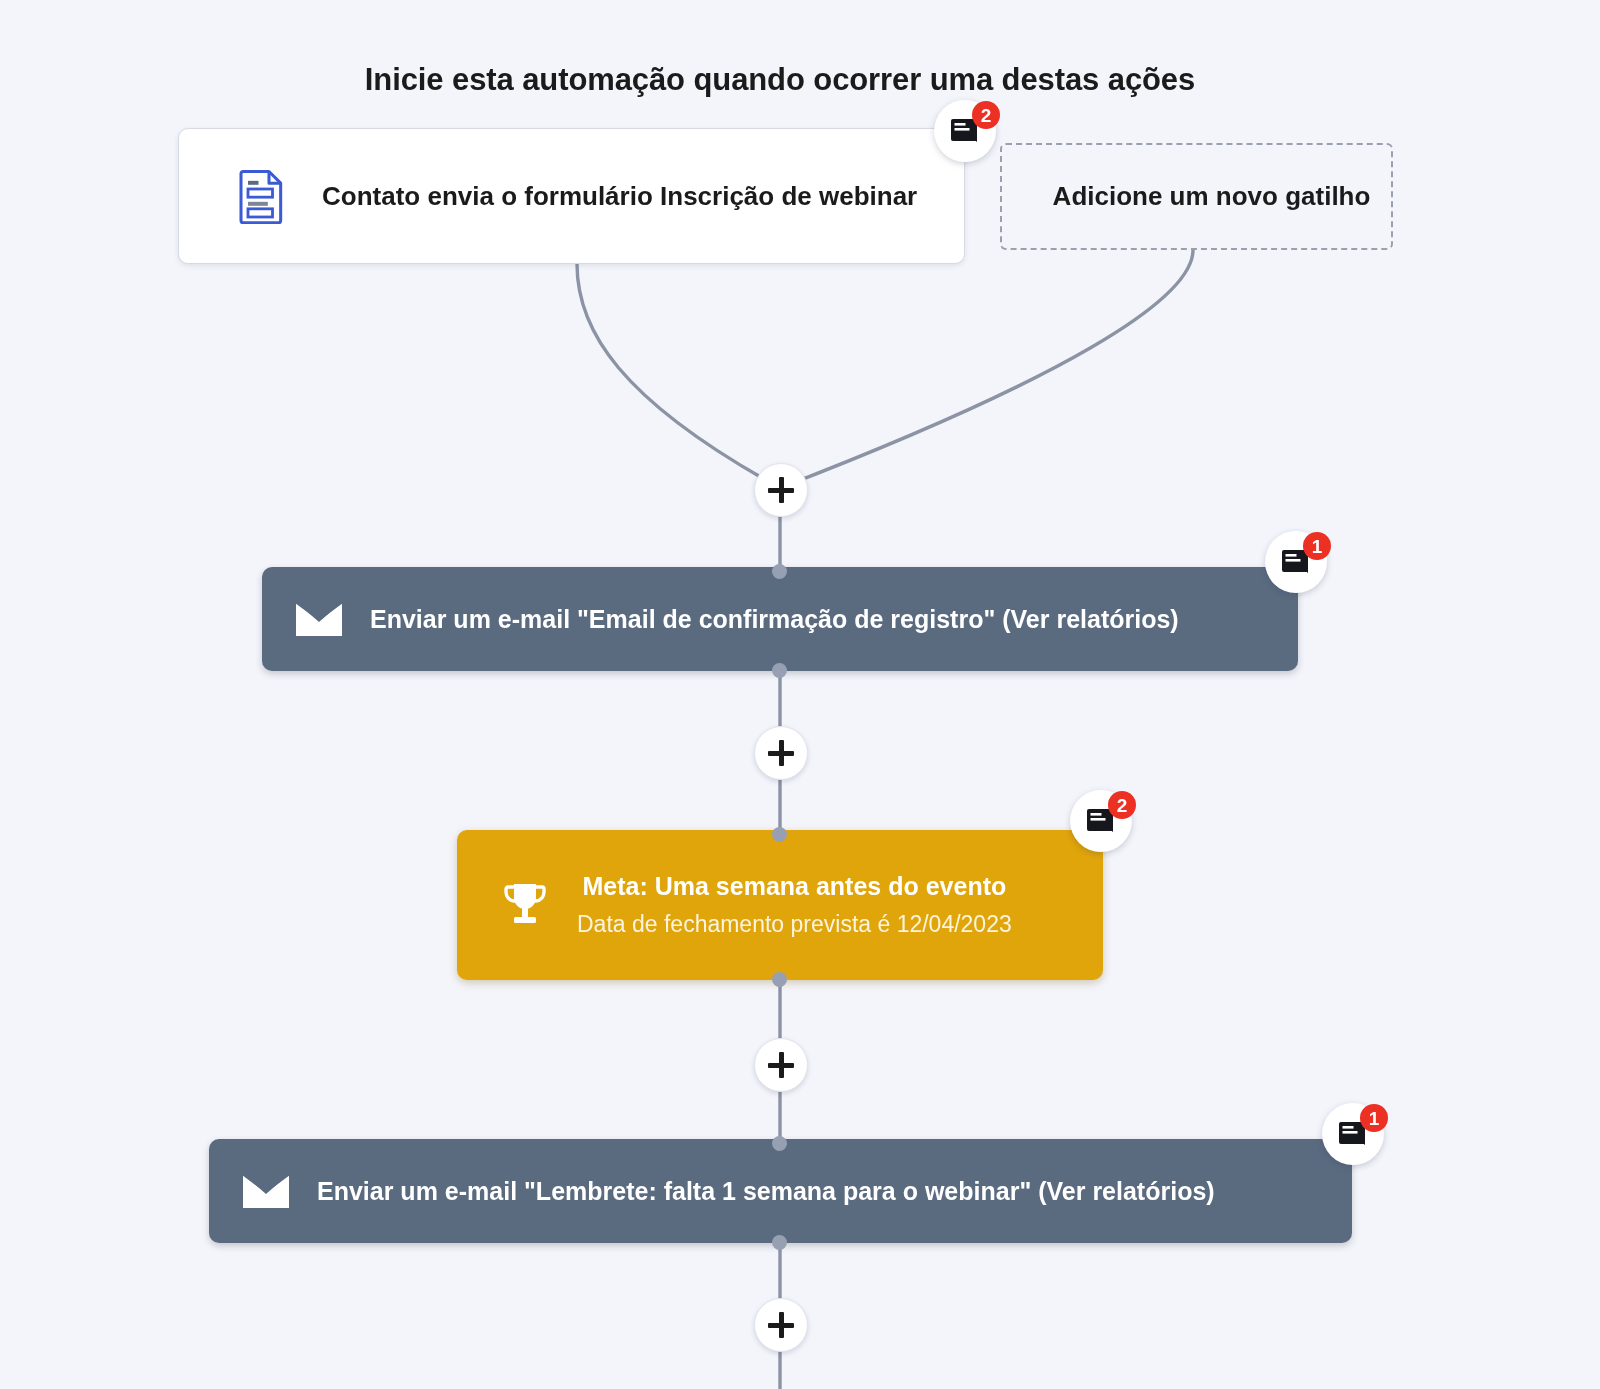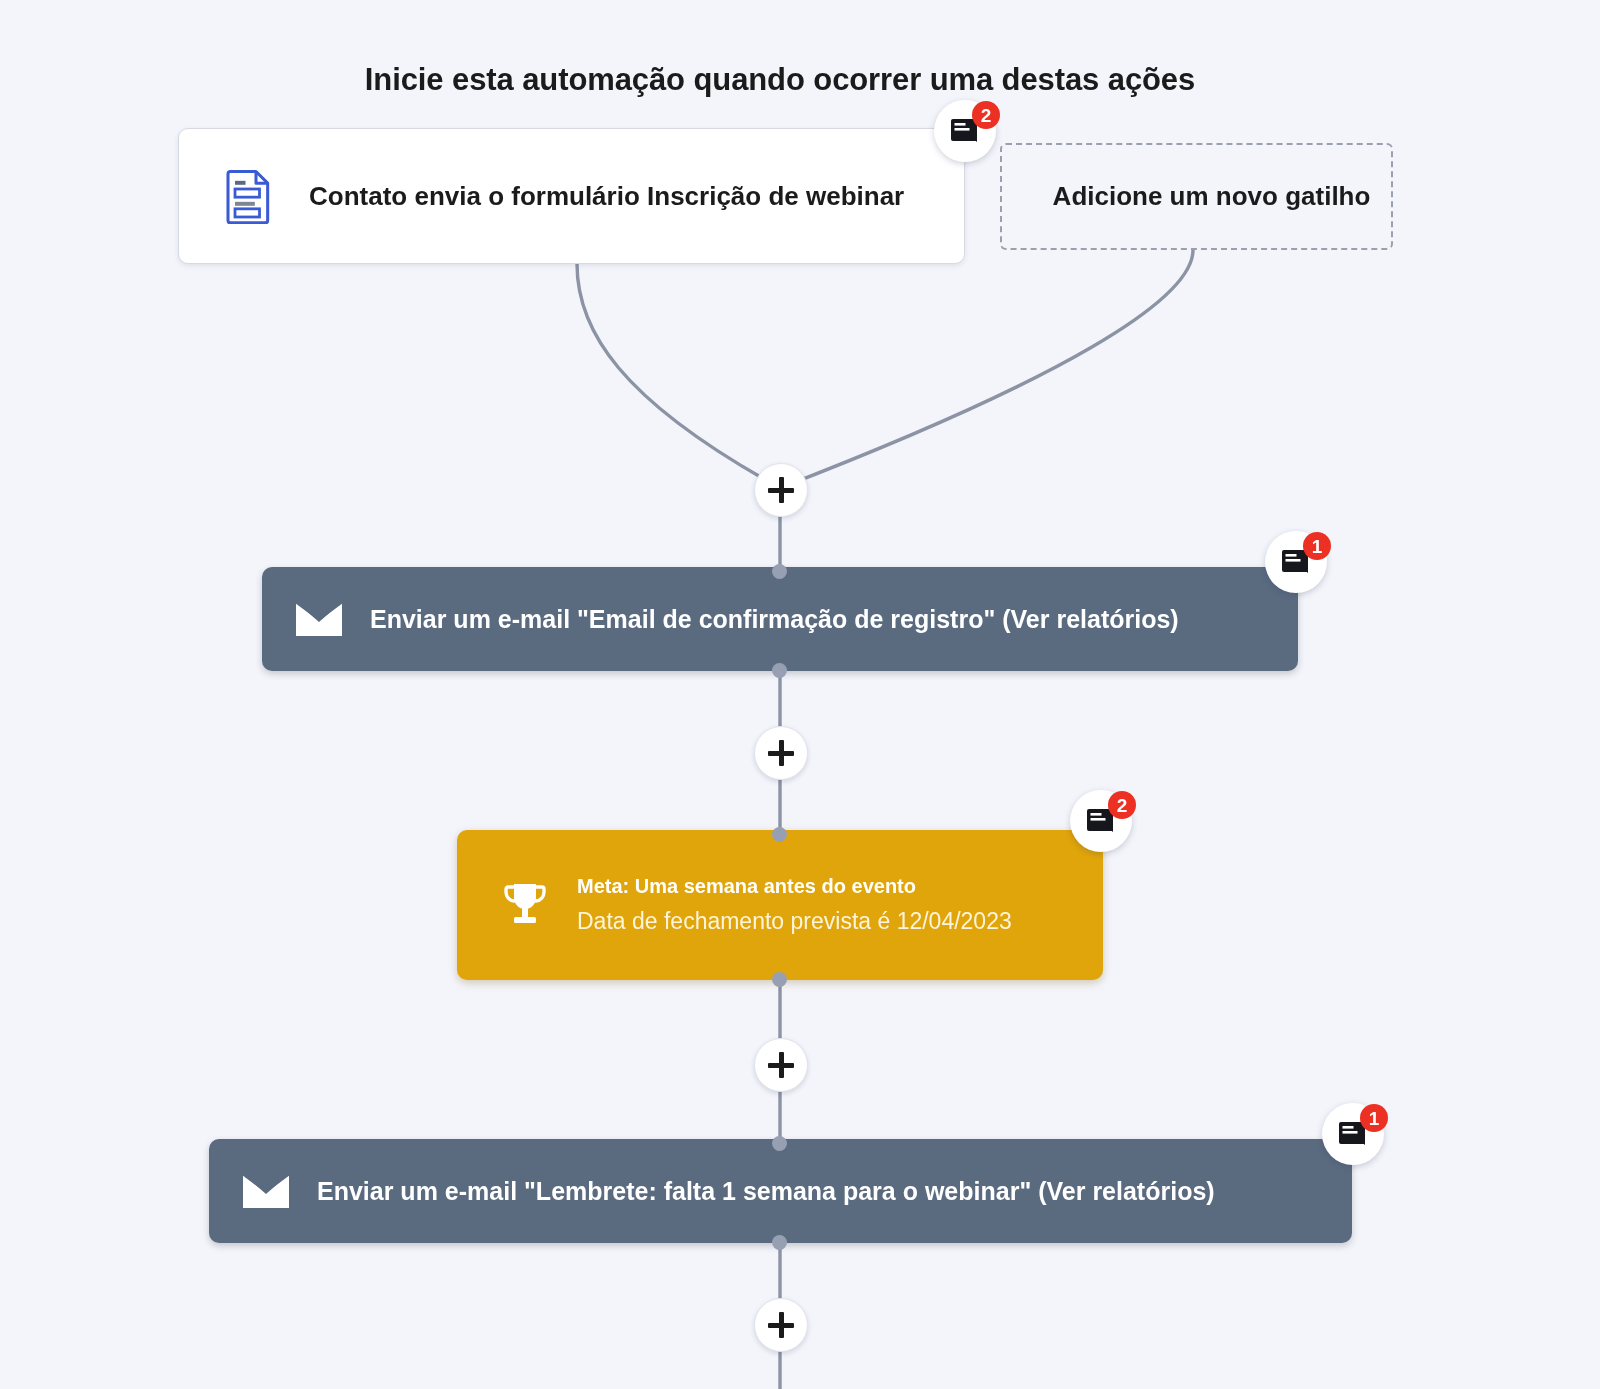--- a/index.html
+++ b/index.html
@@ -56,21 +56,21 @@
     box-shadow: 0 2px 5px rgba(40,50,80,0.10);
     display: flex;
     align-items: center;
     z-index: 3;
   }
   .trigger-card.primary {
     left: 178px;
     top: 128px;
     width: 787px;
     height: 136px;
-    padding-left: 46px;
+    padding-left: 59px;
   }
   .trigger-card.ghost {
     left: 1000px;
     top: 143px;
     width: 393px;
     height: 107px;
     background: transparent;
     border: 2px dashed #9aa0ae;
     border-radius: 6px;
     box-shadow: none;
@@ -117,21 +117,21 @@
     top: 830px;
     width: 646px;
     height: 150px;
     background: #e0a50a;
     border-radius: 10px;
     box-shadow: 0 3px 8px rgba(120,85,0,0.28);
     color: #ffffff;
   }
   .node-goal .node-icon { margin-left: 44px; flex: 0 0 auto; }
   .goal-text { margin-left: 28px; display: flex; flex-direction: column; gap: 10px; }
-  .goal-title { font-size: 20px; font-weight: bold; white-space: nowrap; }
+  .goal-title { font-size: 25px; font-weight: bold; white-space: nowrap; text-align: center; }
   .goal-sub { font-size: 23px; font-weight: normal; color: #fdf4dd; white-space: nowrap; }
 
   .envelope { width: 46px; height: 34px; display: block; }
   .trophy { width: 48px; height: 50px; display: block; }
 
   
   .plus-btn {
     position: absolute;
     width: 52px;
     height: 52px;

